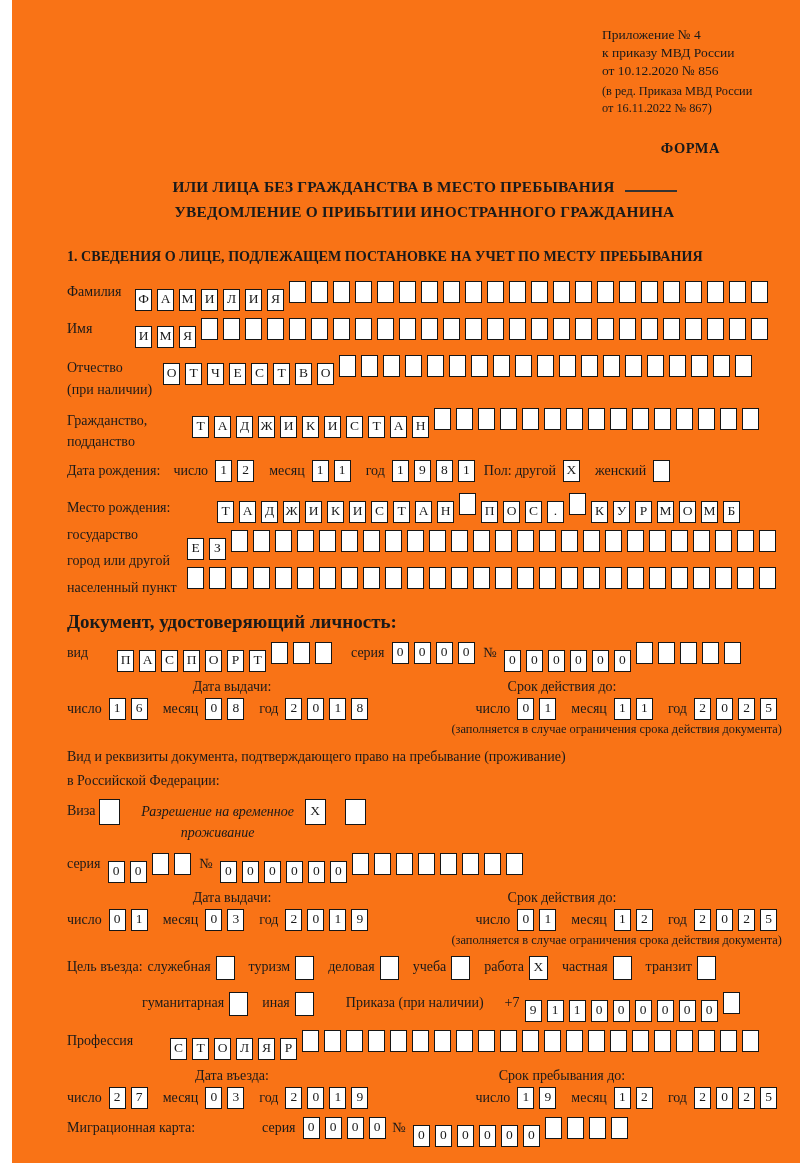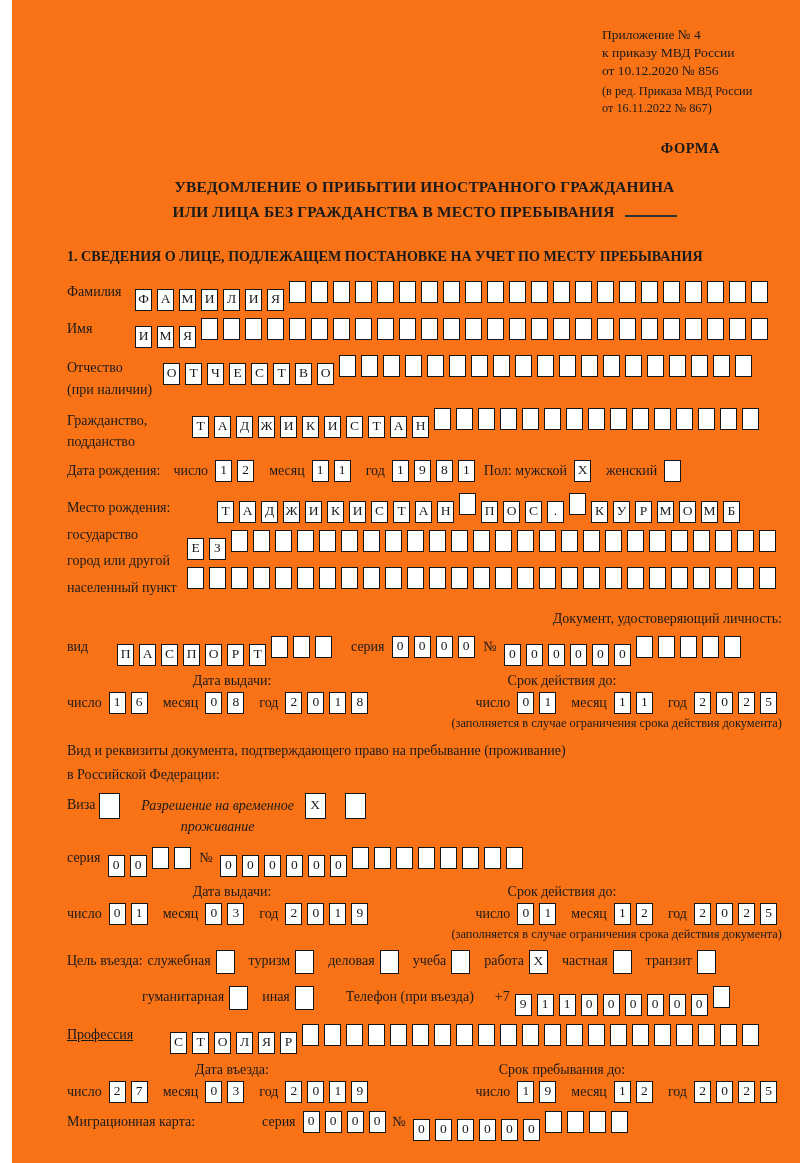--- a/index.html
+++ b/index.html
@@ -20,38 +20,38 @@
   .hdr .small{font-size:12.3px;}
   .hdr .gap{margin-top:4px;}
   .forma{text-align:right;padding-right:62px;font-weight:bold;font-size:14.5px;margin-top:24px;letter-spacing:0.5px;}
   
   .title{text-align:center;font-weight:bold;font-size:15.4px;margin-top:18px;line-height:1.6;letter-spacing:0.2px;}
   .tunder{display:inline-block;width:52px;border-bottom:2px solid #333;margin-left:10px;vertical-align:baseline;}
   .sec{font-weight:bold;font-size:14.1px;margin-top:24px;margin-bottom:16px;}
   
   .row{display:flex;align-items:flex-start;margin-bottom:7px;}
   .lbl{flex:0 0 auto;padding-top:3px;}
-  .w68{width:68px;} .w96{width:96px;} .w125{width:125px;} .w120{width:120px;} .w103{width:103px;text-decoration:underline;} .w50{width:50px;}
+  .w68{width:68px;} .w96{width:96px;} .w125{width:125px;} .w120{width:120px;} .w103{width:103px;} .w50{width:50px;}
   .lblcol{flex:0 0 auto;line-height:1.55;padding-top:2px;}
   .cells{white-space:nowrap;}
   .cell{
     display:inline-block;box-sizing:border-box;
     width:17px;height:22px;
     border:1.7px solid #161616;
     margin-right:5px;
     text-align:center;line-height:18.5px;
     font-size:13.5px;background:#fff;
   }
   .cb .cell{width:21px;height:26px;line-height:22px;}
   .cbm .cell{width:19px;height:24px;line-height:20px;}
   .ilbl{padding-top:3px;margin-right:7px;}
   .mla{margin-left:10px;font-family:Liberation Serif, serif;}
   .stack{display:flex;flex-direction:column;row-gap:7px;}
   .indent30{margin-left:30px;}
-  .center-head{text-align:right;font-weight:normal;font-size:14px;margin:10px 0 9px 0;}
+  .center-head{text-align:left;font-weight:bold;font-size:19px;margin:10px 0 9px 0;}
   
   .dhead{display:flex;margin-bottom:3px;}
   .dhead span{display:inline-block;width:330px;text-align:center;}
   .drow{display:flex;align-items:flex-start;margin-bottom:2px;}
   .dspacer{width:118px;}
   .note-r{text-align:right;font-size:12.4px;margin-bottom:8px;margin-top:1px;}
   .plain{line-height:1.7;}
   
   .cbband{display:flex;align-items:flex-start;margin-top:6px;margin-bottom:10px;}
   .cbitem{display:flex;align-items:flex-start;margin-right:14px;}
@@ -71,22 +71,22 @@
     <div>Приложение № 4</div>
     <div>к приказу МВД России</div>
     <div>от 10.12.2020 № 856</div>
     <div class="small gap">(в ред. Приказа МВД России</div>
     <div class="small">от 16.11.2022 № 867)</div>
   </div>
 
   <div class="forma">ФОРМА</div>
 
   <div class="title">
+    <div><span>ИЛИ ЛИЦА БЕЗ ГРАЖДАНСТВА В МЕСТО ПРЕБЫВАНИЯ</span><span class="tunder"></span></div>
     <div>УВЕДОМЛЕНИЕ О ПРИБЫТИИ ИНОСТРАННОГО ГРАЖДАНИНА</div>
-    <div><span>ИЛИ ЛИЦА БЕЗ ГРАЖДАНСТВА В МЕСТО ПРЕБЫВАНИЯ</span><span class="tunder"></span></div>
   </div>
 
   <div class="sec">1. СВЕДЕНИЯ О ЛИЦЕ, ПОДЛЕЖАЩЕМ ПОСТАНОВКЕ НА УЧЕТ ПО МЕСТУ ПРЕБЫВАНИЯ</div>
 
   <div class="row">
     <span class="lbl w68">Фамилия</span>
     <span class="cells"><span class="cell">Ф</span><span class="cell">А</span><span class="cell">М</span><span class="cell">И</span><span class="cell">Л</span><span class="cell">И</span><span class="cell">Я</span><span class="cell"></span><span class="cell"></span><span class="cell"></span><span class="cell"></span><span class="cell"></span><span class="cell"></span><span class="cell"></span><span class="cell"></span><span class="cell"></span><span class="cell"></span><span class="cell"></span><span class="cell"></span><span class="cell"></span><span class="cell"></span><span class="cell"></span><span class="cell"></span><span class="cell"></span><span class="cell"></span><span class="cell"></span><span class="cell"></span><span class="cell"></span><span class="cell"></span></span>
   </div>
 
   <div class="row">
@@ -111,21 +111,21 @@
   </div>
 
   <div class="row" style="margin-top:4px;">
     <span class="ilbl">Дата рождения:</span>
     <span class="ilbl" style="margin-left:6px;">число</span>
     <span class="cells"><span class="cell">1</span><span class="cell">2</span></span>
     <span class="ilbl mla">месяц</span>
     <span class="cells"><span class="cell">1</span><span class="cell">1</span></span>
     <span class="ilbl mla">год</span>
     <span class="cells"><span class="cell">1</span><span class="cell">9</span><span class="cell">8</span><span class="cell">1</span></span>
-    <span class="ilbl" style="margin-left:4px;">Пол: мужской</span>
+    <span class="ilbl" style="margin-left:4px;">Пол: другой</span>
     <span class="cells"><span class="cell">X</span></span>
     <span class="ilbl mla">женский</span>
     <span class="cells"><span class="cell"></span></span>
   </div>
 
   <div class="row" style="margin-bottom:3px;">
     <span class="lblcol w120" style="line-height:1.9;">
       <div>Место рождения:</div>
       <div>государство</div>
       <div>город или другой</div>
@@ -249,21 +249,21 @@
 
   <div class="purp" style="margin-left:75px;">
     <span class="opt">
         <span class="ilbl">гуманитарная</span>
         <span class="cells cbm"><span class="cell"></span></span>
       </span>
     <span class="opt">
         <span class="ilbl">иная</span>
         <span class="cells cbm"><span class="cell"></span></span>
       </span>
-    <span class="ilbl" style="margin-left:18px;">Телефон (при въезда)</span>
+    <span class="ilbl" style="margin-left:18px;">Приказа (при наличии)</span>
     <span class="ilbl" style="margin-left:16px;">+7</span>
     <span class="cells"><span class="cell">9</span><span class="cell">1</span><span class="cell">1</span><span class="cell">0</span><span class="cell">0</span><span class="cell">0</span><span class="cell">0</span><span class="cell">0</span><span class="cell">0</span><span class="cell"></span></span>
   </div>
 
   <div class="row">
     <span class="lbl w103">Профессия</span>
     <span class="cells"><span class="cell">С</span><span class="cell">Т</span><span class="cell">О</span><span class="cell">Л</span><span class="cell">Я</span><span class="cell">Р</span><span class="cell"></span><span class="cell"></span><span class="cell"></span><span class="cell"></span><span class="cell"></span><span class="cell"></span><span class="cell"></span><span class="cell"></span><span class="cell"></span><span class="cell"></span><span class="cell"></span><span class="cell"></span><span class="cell"></span><span class="cell"></span><span class="cell"></span><span class="cell"></span><span class="cell"></span><span class="cell"></span><span class="cell"></span><span class="cell"></span><span class="cell"></span></span>
   </div>
 
   <div class="dhead" style="margin-top:8px;">

